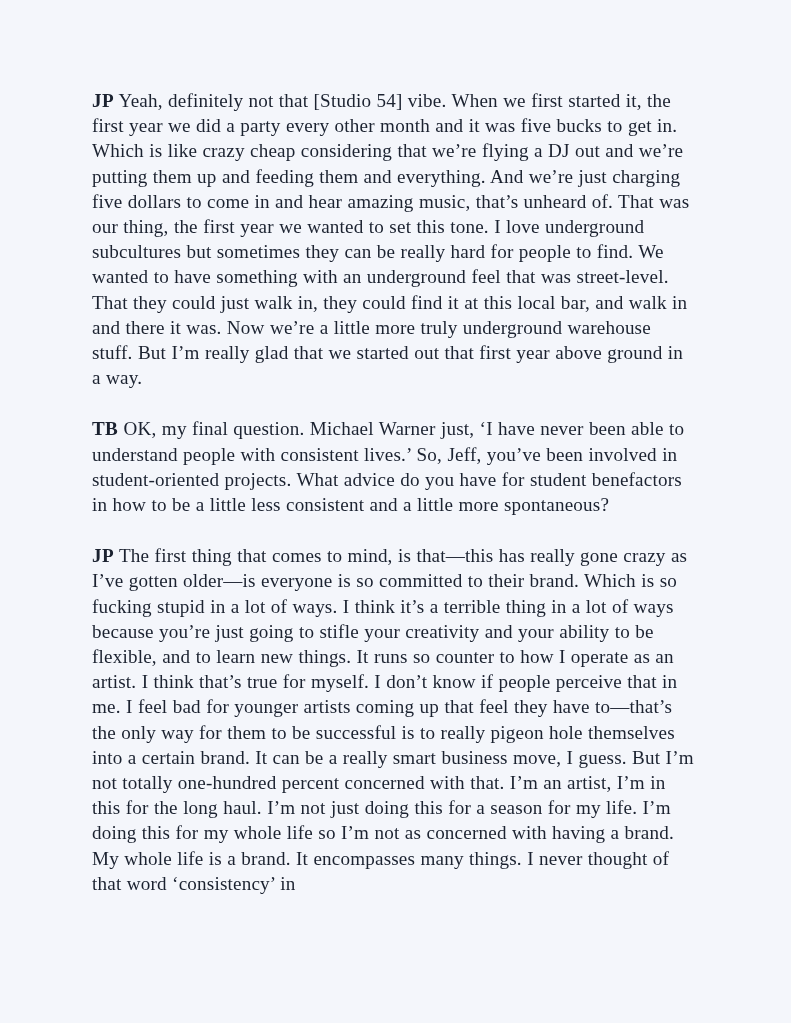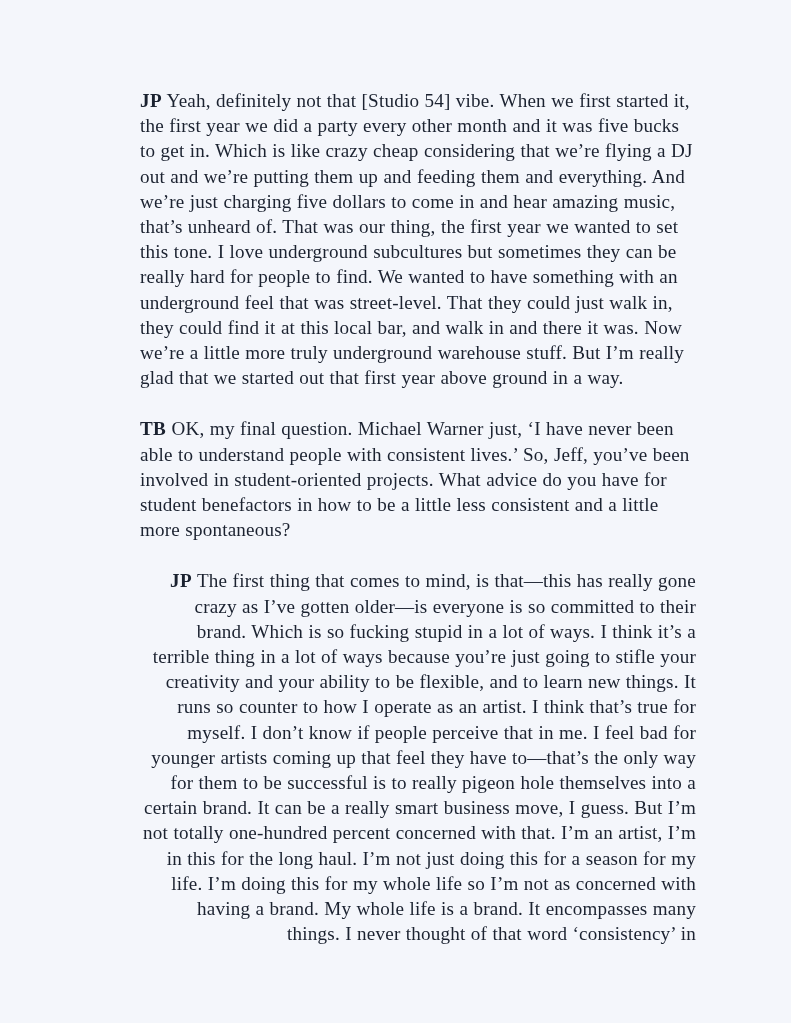--- a/index.html
+++ b/index.html
@@ -17,34 +17,32 @@
   .page {
     position: relative;
     width: 791px;
     height: 1023px;
     box-sizing: border-box;
     padding: 88px 95px 0 92px;
     background: #f4f6fb;
   }
   .transcript {
     display: block;
-    margin-left: 48px;
   }
   .para {
     font-size: 19.1px;
     line-height: 25.2px;
     text-align: left;
     margin: 0 0 26px 0;
     color: #1b2230;
     letter-spacing: 0.01em;
     word-spacing: 0.02em;
   }
   .para:last-child {
     margin-bottom: 0;
-    text-align: right;
   }
   .speaker {
     font-weight: bold;
     letter-spacing: 0.02em;
   }
   .speaker-text {
     font-weight: normal;
   }
 </style>
 </head>

